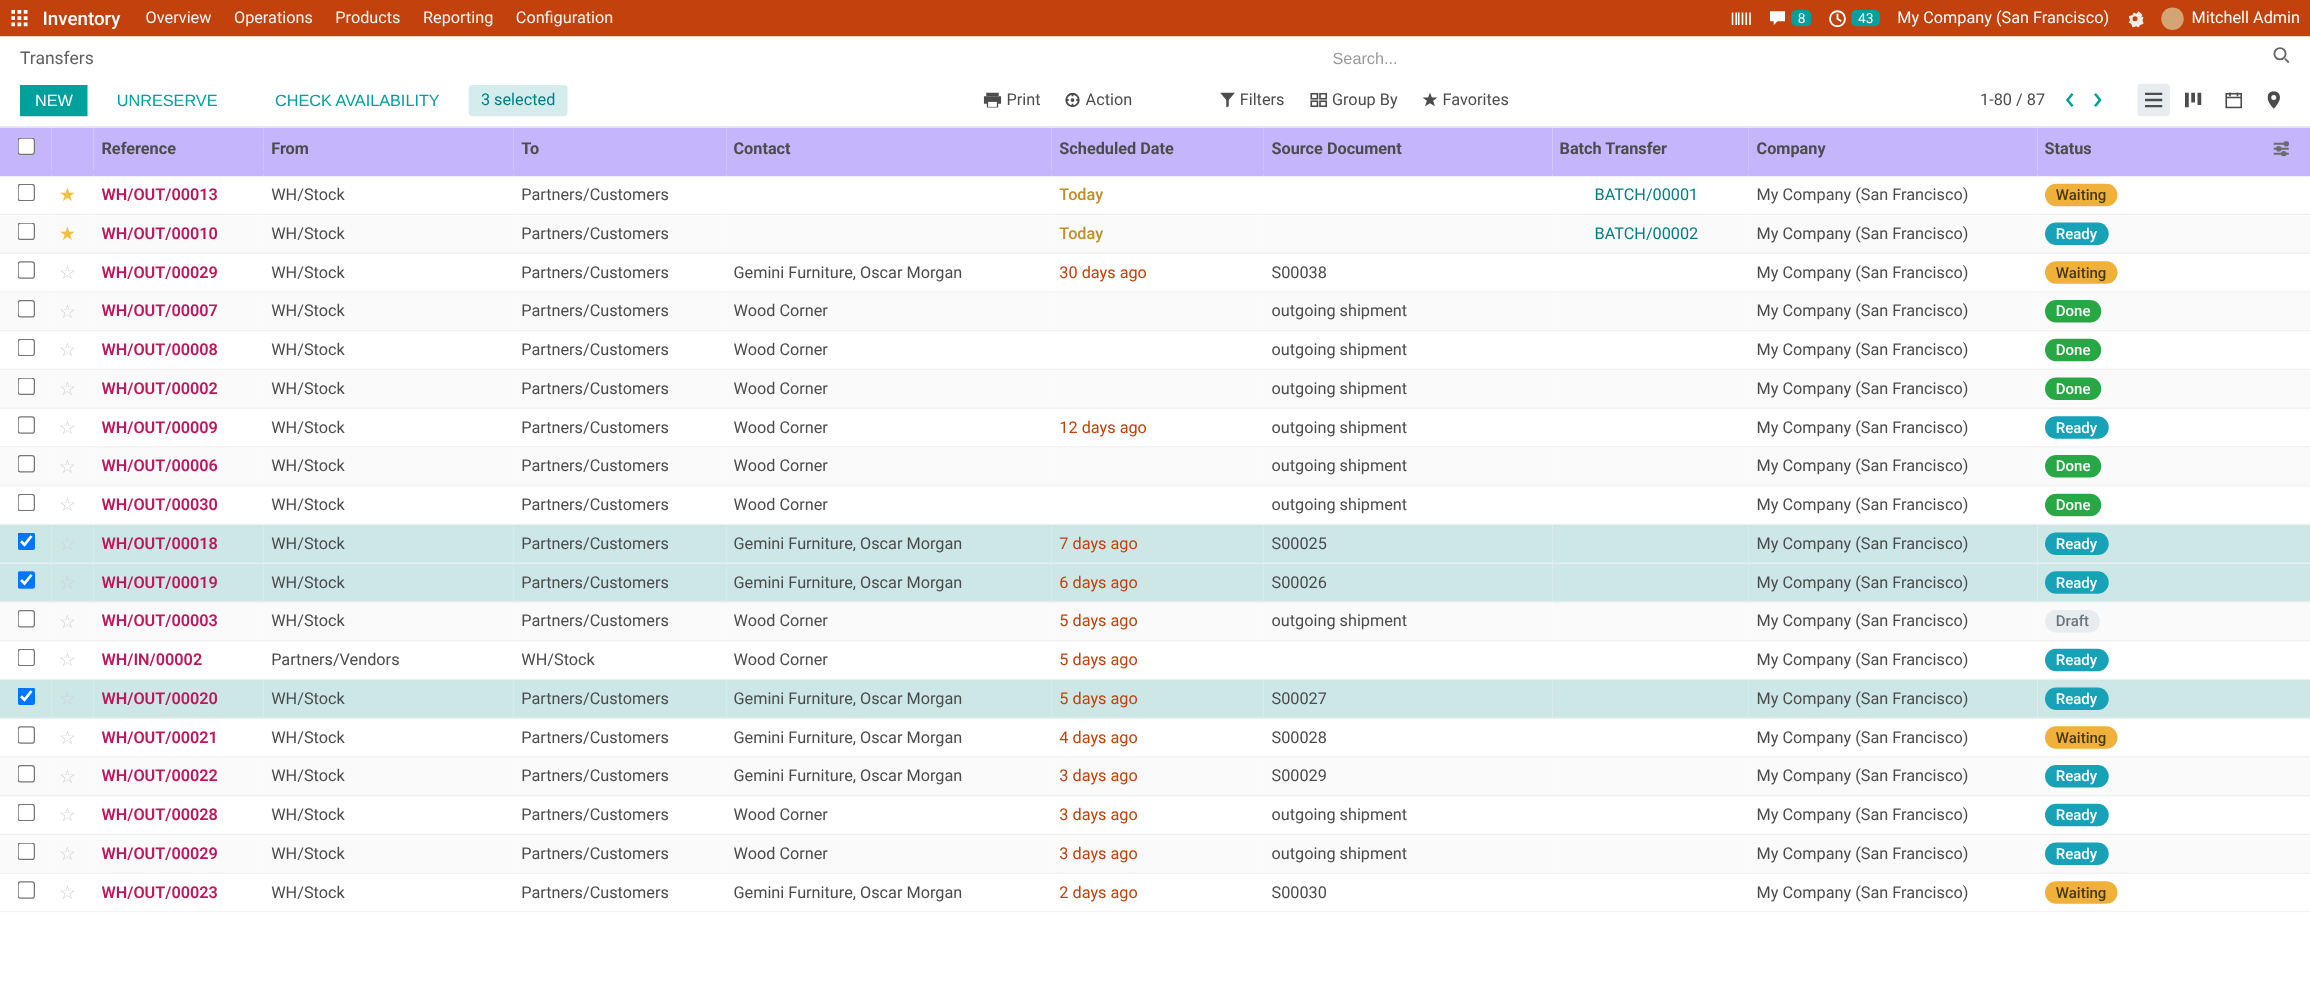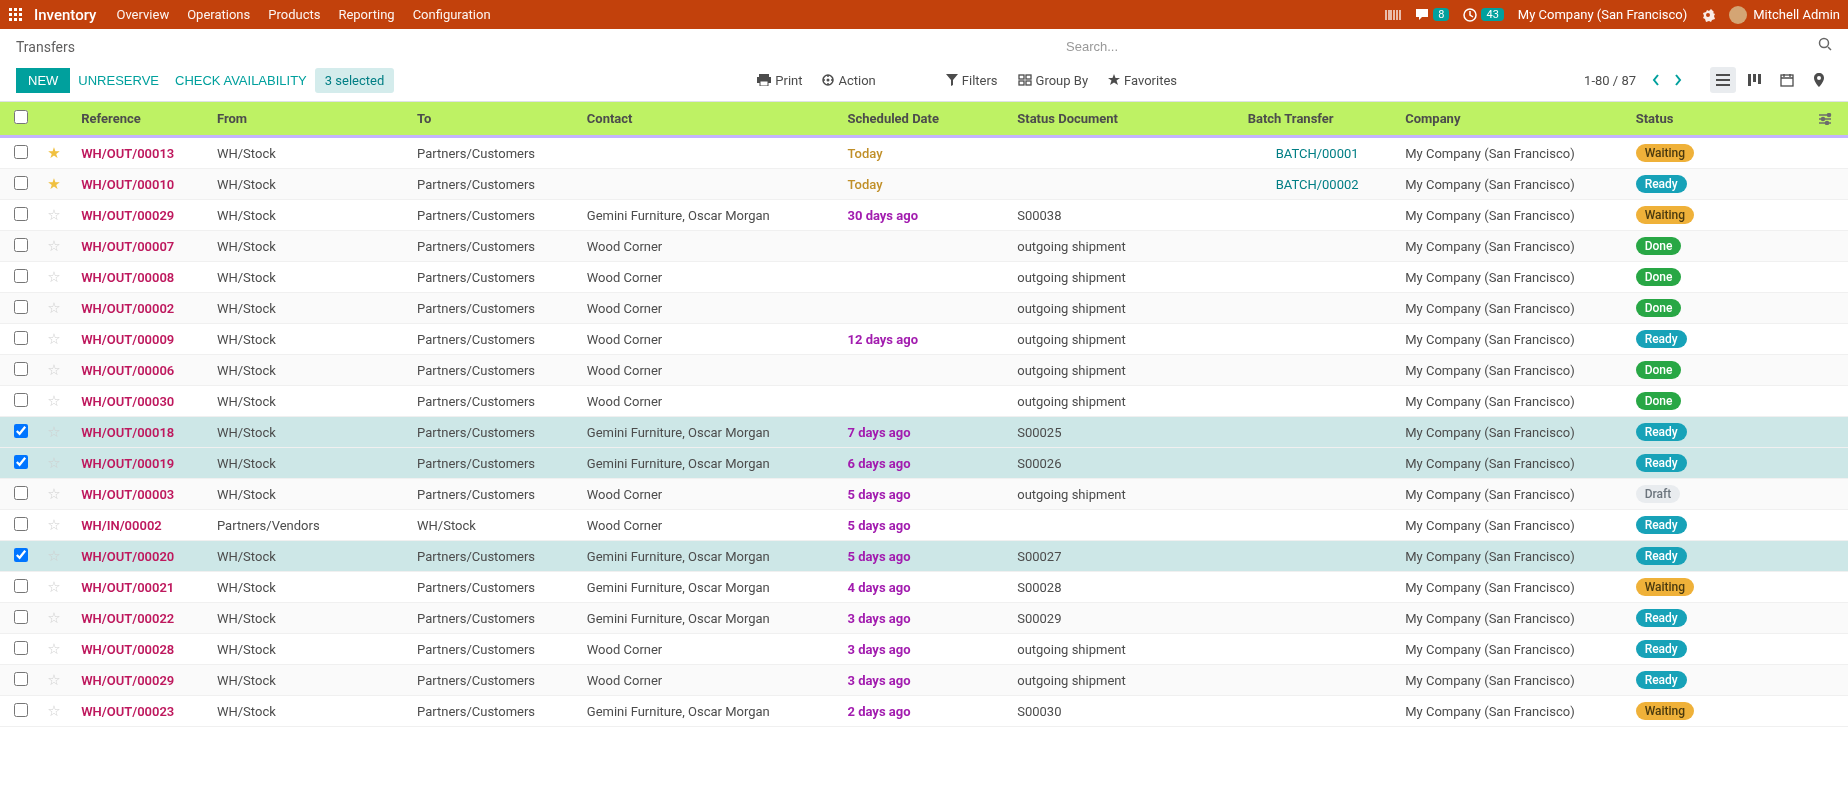--- a/index.html
+++ b/index.html
@@ -17,42 +17,42 @@
 .cp-top { display: flex; align-items: center; padding: 6px 16px 4px 16px; }
 .breadcrumb { font-size: 14px; color: #5f5e5e; }
 .cp-top .spacer { flex: 1; }
 .search-box { flex: 1; max-width: 770px; position: relative; }
 .search-input { width: 100%; border: none; border-bottom: 1px solid transparent; padding: 4px 24px 4px 4px; font-size: 13px; color: #be185d; background: transparent; }
 .search-input::placeholder { color: #999; }
 .search-icon-btn { position: absolute; right: 0; top: 2px; cursor: pointer; color: #666; }
 
 .cp-bottom { display: flex; align-items: center; padding: 4px 16px 8px 16px; }
 .btn-new { background: #00a09d; color: #fff; border: none; padding: 5px 12px; font-weight: 500; cursor: pointer; font-size: 13px; }
-.btn-link { background: transparent; border: none; color: #00a09d; font-weight: 500; padding: 5px 8px; cursor: pointer; font-size: 13px; }
+.btn-link { background: transparent; border: none; color: #00a09d; font-weight: 500; padding: 5px 23px; cursor: pointer; font-size: 13px; }
 .sel-count { background: #d4ecec; color: #017e84; padding: 5px 10px; border-radius: 3px; font-size: 13px; }
 .cp-bottom .spacer { flex: 1; }
 .dd-toggle { cursor: pointer; color: #4c4c4c; margin-right: 20px; display: inline-flex; align-items: center; gap: 4px; }
 .cp-right { display: flex; align-items: center; gap: 6px; margin-left: 24px; }
 .pager { color: #4c4c4c; margin-right: 6px; }
 .pager-arrow { cursor: pointer; color: #00a09d; padding: 0 4px; }
 .view-btn { width: 26px; height: 26px; display: inline-flex; align-items: center; justify-content: center; cursor: pointer; color: #4c4c4c; border-radius: 3px; }
 .view-btn.active { background: #e9ecef; }
 
 .table-wrap { overflow-x: auto; }
 table { width: 100%; border-collapse: collapse; }
-thead th { text-align: left; font-weight: 700; color: #4c4c4c; padding: 8px 6px; border-bottom: 3px solid #c4b5fd; background: #bef264; font-size: 13px; }
+thead th { text-align: left; font-weight: 700; color: #4c4c4c; padding: 8px 6px; border-bottom: 5px solid #c4b5fd; background: #c4b5fd; font-size: 13px; }
 tbody td { padding: 6px 6px; border-bottom: 1px solid #f0f0f0; vertical-align: middle; font-size: 13px; }
 tbody tr:nth-child(even) { background: #fafafa; }
 tbody tr.selected { background: #cde7e7 !important; }
 .chk { width: 14px; height: 14px; cursor: pointer; }
 .star { cursor: pointer; color: #cfcfcf; font-size: 15px; }
 .star.on { color: #f0c040; }
 .ref { font-weight: 600; color: #be185d; }
 .date-today { color: #c08f28; font-weight: 500; }
-.date-late { color: #a21caf; font-weight: 700; }
+.date-late { color: #c2410c; font-weight: 400; }
 .link-teal { color: #017e84; cursor: pointer; margin-left: 28px; }
 .badge-status { display: inline-block; padding: 2px 9px; border-radius: 10px; font-size: 12px; font-weight: 500; color: #fff; }
 .badge-waiting { background: #efb139; color: #4a3a0f; }
 .badge-ready { background: #17a2b8; }
 .badge-done { background: #28a745; }
 .badge-draft { background: #e9ecef; color: #6c757d; }
 .col-chk { width: 34px; text-align: center; }
 .col-star { width: 28px; }
 .col-ref { width: 112px; }
 .col-from { width: 165px; }
@@ -222,21 +222,21 @@
 <table>
   <thead>
     <tr>
       <th class="col-chk"><input type="checkbox" class="chk" style=""></th>
       <th class="col-star"></th>
       <th class="col-ref">Reference</th>
       <th class="col-from">From</th>
       <th class="col-to">To</th>
       <th class="col-contact">Contact</th>
       <th class="col-date">Scheduled Date</th>
-      <th class="col-src">Status Document</th>
+      <th class="col-src">Source Document</th>
       <th class="col-batch">Batch Transfer</th>
       <th class="col-company">Company</th>
       <th class="col-status">Status</th>
       <th class="col-opt"><span class="opt-icon"><svg width="14" height="12" viewBox="0 0 14 12" fill="none" stroke="#6c6c6c" stroke-width="1.5">
                 <path d="M1 2h12M1 6h12M1 10h12"></path>
                 <circle cx="11" cy="2" r="1.5" fill="#6c6c6c"></circle>
                 <circle cx="5" cy="6" r="1.5" fill="#6c6c6c"></circle>
                 <circle cx="9" cy="10" r="1.5" fill="#6c6c6c"></circle>
               </svg></span></th>
     </tr>

